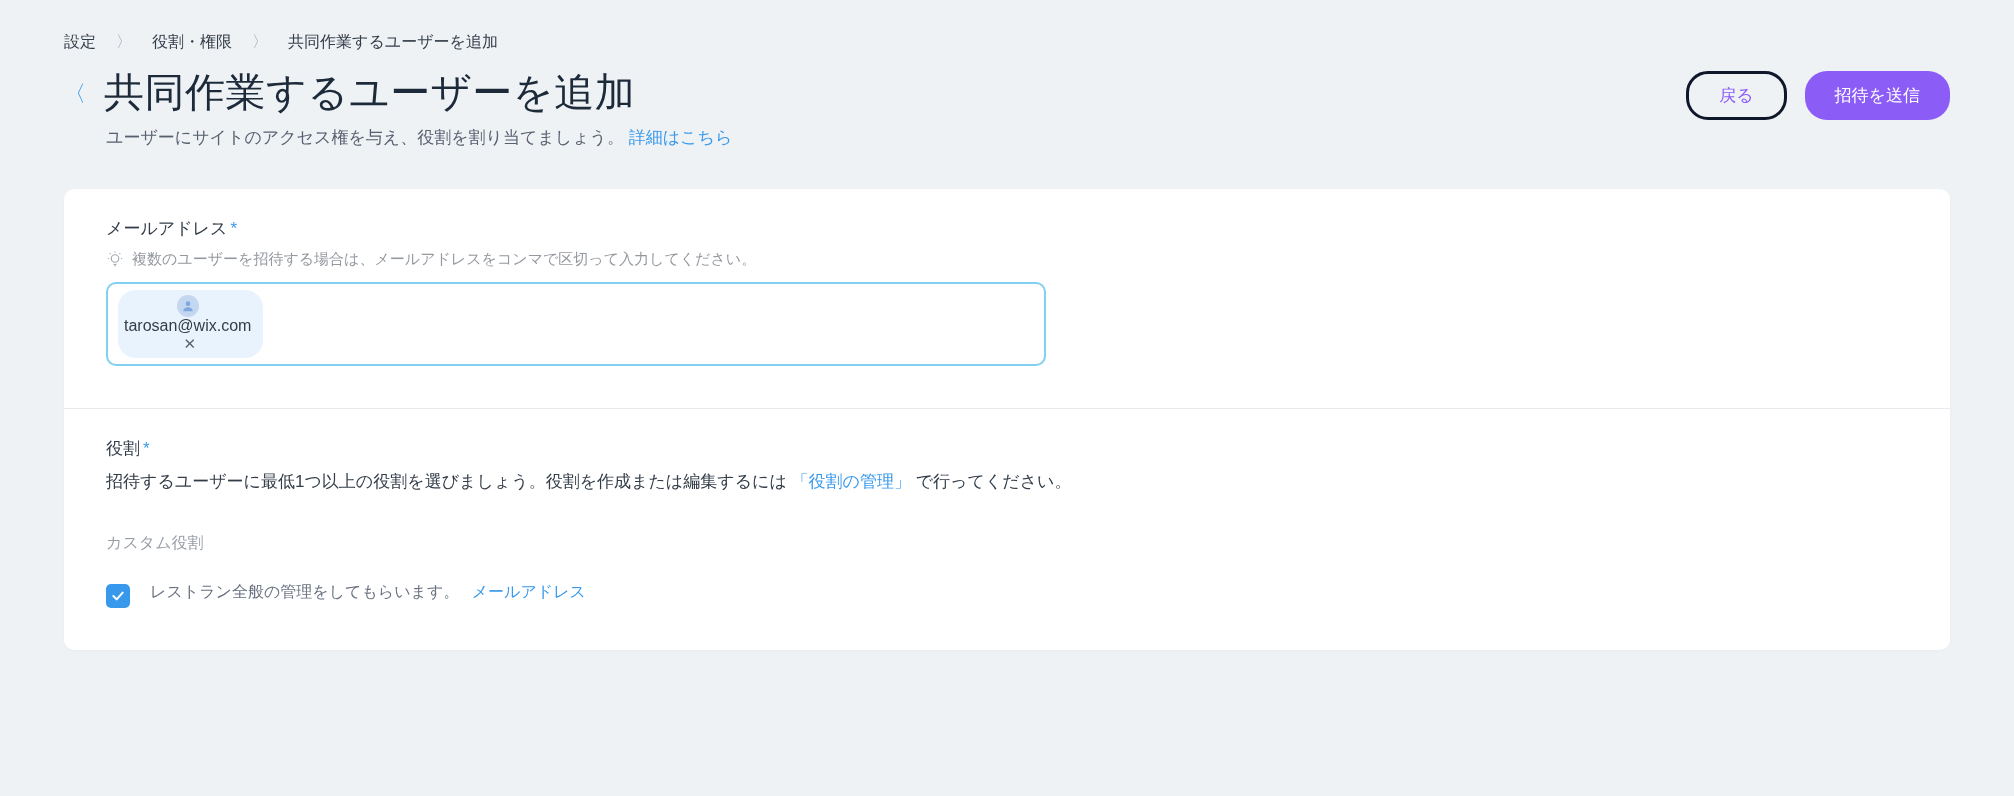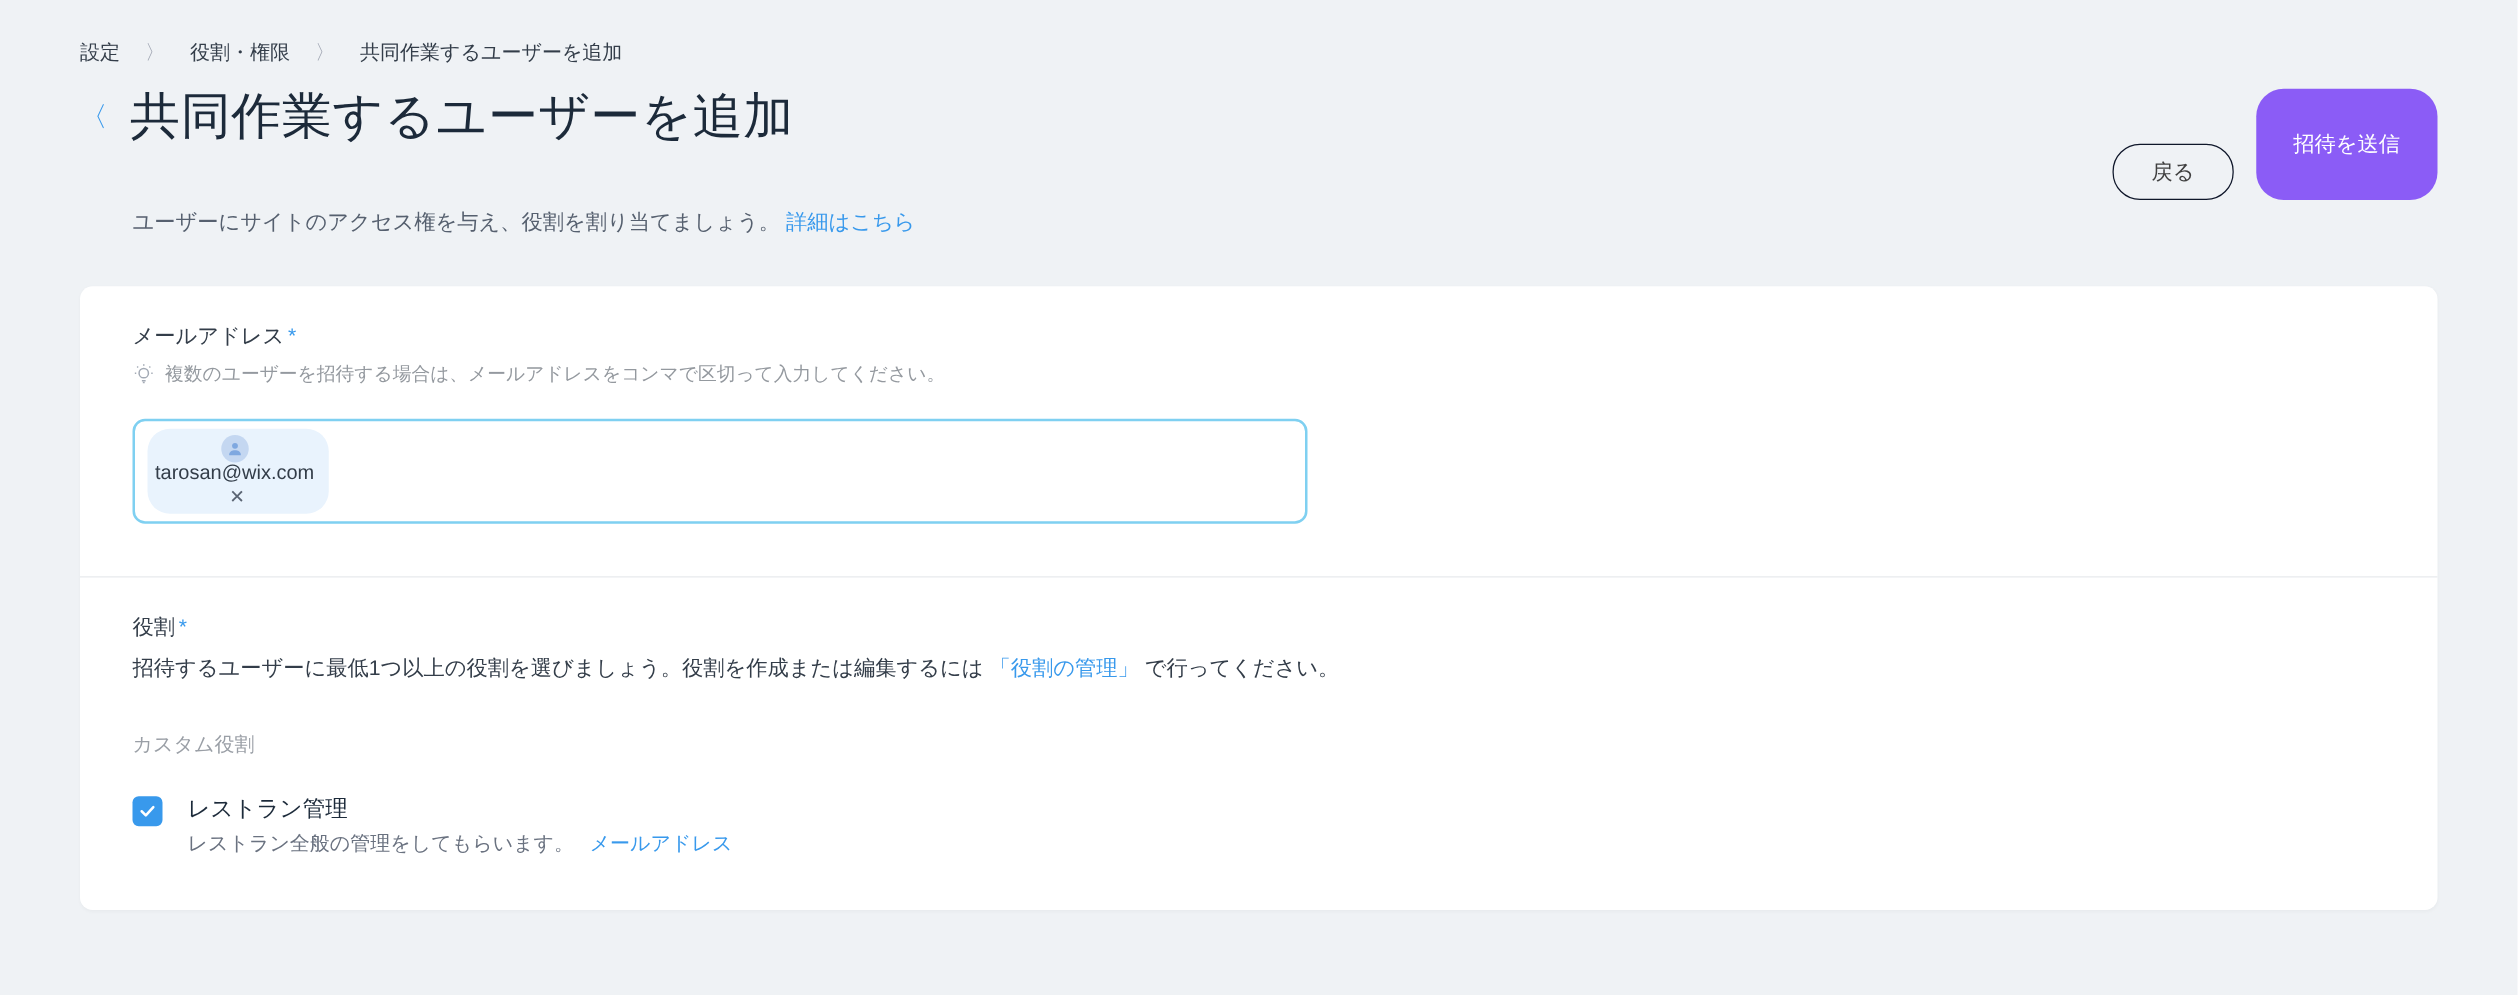--- a/index.html
+++ b/index.html
@@ -63,23 +63,22 @@
     .btn {
       border-radius: 22px;
       padding: 10px 30px;
       font-size: 17px;
       cursor: pointer;
       border: none;
       font-family: inherit;
     }
     .btn-secondary {
       background: transparent;
-      color: #404040;
-      border: 1px solid #0f172a;
-      margin-top: 44px;
+      color: #8b5cf6;
+      border: 3px solid #0f172a;
     }
     .btn-primary {
       background: #8b5cf6;
       color: #fff;
     }
     .main-card {
       background: #fff;
       border-radius: 10px;
       padding: 0;
       box-shadow: 0 1px 3px rgba(0,0,0,0.03);
@@ -95,21 +94,21 @@
       color: #333d49;
       margin-bottom: 10px;
     }
     .required-star { color: #3899ec; margin-left: 3px; }
     .helper-row {
       display: flex;
       align-items: center;
       gap: 8px;
       color: #94999f;
       font-size: 15px;
-      margin-bottom: 26px;
+      margin-bottom: 13px;
     }
     .lightbulb-icon {
       color: #a3aab5;
       display: inline-flex;
       align-items: center;
     }
     .email-input-box {
       border: 2px solid #7fd0f1;
       border-radius: 10px;
       padding: 6px 10px;
@@ -251,21 +250,20 @@
       </div>
       <div class="subsection-label">カスタム役割</div>
 
       <div class="role-item">
         <div class="checkbox">
           <svg viewBox="0 0 24 24" fill="none" stroke="#fff" stroke-width="3" stroke-linecap="round" stroke-linejoin="round">
               <polyline points="5 12 10 17 19 7"></polyline>
             </svg>
         </div>
         <div class="role-content">
-          <div class="role-title">レストラン管理</div>
           <div class="role-description">
             <span>レストラン全般の管理をしてもらいます。</span>
             <span class="link">メールアドレス</span>
           </div>
         </div>
       </div>
     </div>
   </div>
 </div>
 

